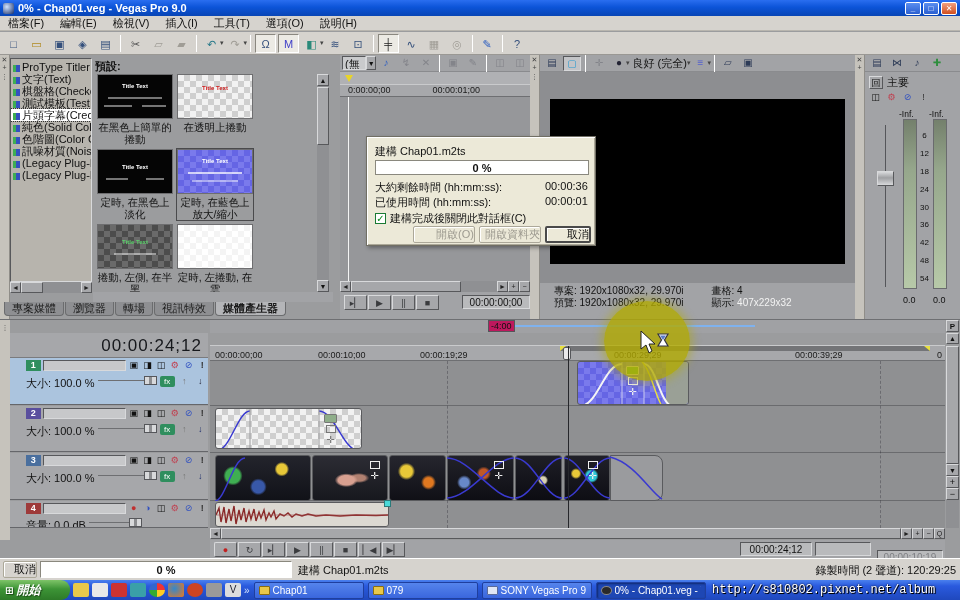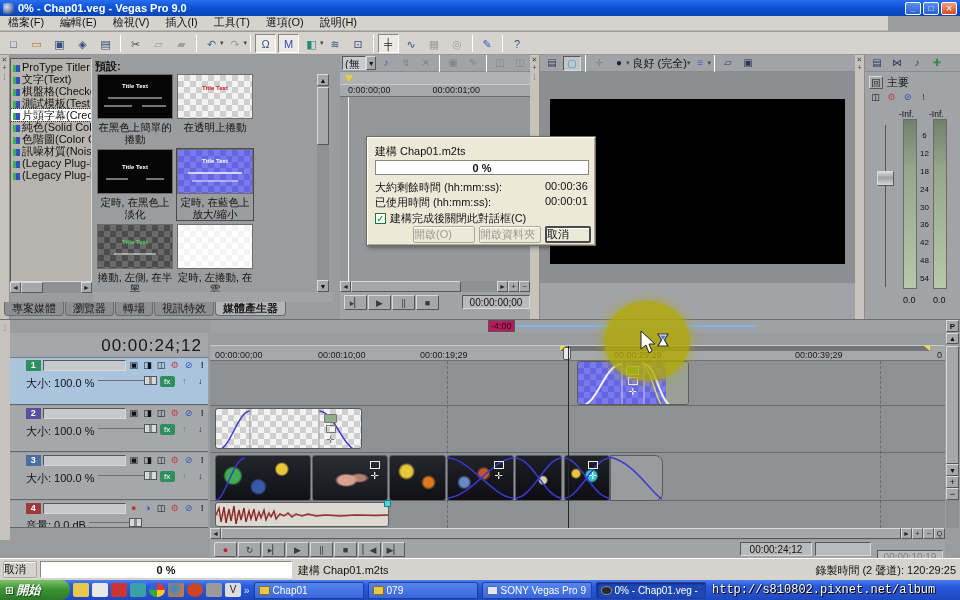--- a/index.html
+++ b/index.html
@@ -6,21 +6,21 @@
 html,body{background:#000}
 #app{position:relative;width:960px;height:600px;overflow:hidden;background:#9b9c9e;
   font-family:"Liberation Sans","DejaVu Sans",sans-serif;font-size:11px;color:#111;cursor:default}
 .ab{position:absolute}
 .nowrap{white-space:nowrap;overflow:hidden}
 
 .titlebar{left:0;top:0;width:960px;height:16px;background:linear-gradient(180deg,#2a6ef0 0%,#0c54d8 45%,#0845b5 100%);color:#fff;display:flex;align-items:center;padding:0 3px;font-weight:bold}
 .appicon{width:11px;height:11px;background:radial-gradient(circle at 35% 35%,#cfe2ff,#1a2e66);border-radius:2px;margin-right:4px}
 .capbtn{width:16px;height:13px;margin-left:2px;background:linear-gradient(#5a8ef0,#2b5fd0);border:1px solid #fff;border-radius:2px;color:#fff;font-size:8px;line-height:11px;text-align:center;font-weight:bold}
 .capbtn.close{background:linear-gradient(#f0a080,#d24e1e)}
-.menubar{left:0;top:16px;width:888px;height:15px;background:#d6d3ce;border-bottom:1px solid #b8b5ae;display:flex;align-items:flex-end}
+.menubar{left:0;top:16px;width:960px;height:15px;background:#d6d3ce;border-bottom:1px solid #b8b5ae;display:flex;align-items:center}
 .menubar span{padding:0 8px}
 .toolbar{left:0;top:32px;width:960px;height:23px;background:#d6d3ce;border-bottom:1px solid #9a9894;display:flex;align-items:center;padding-left:2px}
 .tbtn{width:21px;height:19px;margin:0 1px;text-align:center;line-height:18px;font-size:11px;color:#35507c;border:1px solid transparent}
 .tbtn.press{background:#eceae4;border-color:#8a877f #fff #fff #8a877f}
 .tbtn.dis{color:#a09d96}
 .tsep{width:1px;height:17px;background:#8f8d88;border-right:1px solid #fff;margin:0 3px}
 .dddot{font-size:7px;color:#444;margin-left:-3px}
 
 .vr{border:1px solid;border-color:#d8d9db #57585b #57585b #d8d9db;background:#a6a7aa}
 .vs{border:1px solid;border-color:#57585b #d8d9db #d8d9db #57585b}
@@ -47,21 +47,21 @@
 .mtab.on{background:#b4b5b8;font-weight:bold}
 
 .panel{background:#a2a3a6}
 .ptool{height:17px;display:flex;align-items:center;border-bottom:1px solid #8a8b8e;padding-left:2px}
 .pbtn{min-width:18px;height:15px;line-height:14px;text-align:center;font-size:10px;color:#2d3b57;margin:0 1px}
 .pbtn.press{background:#c3c4c7;border:1px solid;border-color:#57585b #d8d9db #d8d9db #57585b}
 .pbtn.dis{color:#83848a}
 .ruler{background:#a7a8ab;border-top:1px solid #c9cacc;border-bottom:1px solid #6e6f72;font-size:9px;color:#1a1a1a}
 
 .dlg{left:366px;top:136px;width:230px;height:110px;background:#ece9d8;border:1px solid #716f64;box-shadow:inset 1px 1px 0 #fff,inset -1px -1px 0 #aca899,2px 2px 4px rgba(0,0,0,.35);font-size:11px;z-index:40}
-.dbtn{height:17px;background:#ece9d8;border:1px solid #aca899;border-radius:2px;text-align:left;line-height:15px;box-shadow:inset 1px 1px 0 #fff}
+.dbtn{height:17px;background:#ece9d8;border:1px solid #aca899;border-radius:2px;text-align:right;line-height:15px;box-shadow:inset 1px 1px 0 #fff}
 .dbtn.dis{color:#9d9a90}
 .dbtn.def{border:2px solid #4a4a4a;line-height:13px}
 
 .trkhdr{left:10px;width:198px;background:#a6a7aa;border-bottom:1px solid #65666a;overflow:hidden;padding:2px 0 0 2px}
 .trkhdr.sel{background:#abc4de}
 .numbox{display:inline-block;width:17px;height:11px;color:#fff;font-weight:bold;font-size:9px;text-align:center;line-height:11px;vertical-align:top}
 .namef{display:inline-block;width:92px;height:11px;background:#c7c8ca;vertical-align:top}
 .hic{display:inline-block;width:13px;height:11px;font-size:9px;line-height:11px;text-align:center;vertical-align:top}
 .sline{display:inline-block;width:46px;height:1px;background:#6e6f72;vertical-align:6px}
 .shandle{display:inline-block;width:13px;height:9px;background:linear-gradient(90deg,#d8d9db 40%,#8c8d90 40% 60%,#d8d9db 60%);border:1px solid #55565a;vertical-align:2px}
@@ -287,20 +287,24 @@
       <span class="dddot">▾</span>
       <span class="pbtn" style="color:#5560d0">≡</span>
       <span class="dddot">▾</span>
       <span class="tsep" style="background:#7c7d80"></span>
       <span class="pbtn">▱</span>
       <span class="pbtn">▣</span>
     </div>
     <div style="height:211px;background:#8d8e91;position:relative">
       <div class="ab" style="left:10px;top:27px;width:295px;height:165px;background:#000"></div>
     </div>
+    <div style="padding:2px 0 0 14px;font-size:10px;line-height:12px">
+      <div class="nowrap"><span>專案:</span> <span>1920x1080x32, 29.970i</span><span style="display:inline-block;width:28px"></span><span>畫格:</span> <span>4</span></div>
+      <div class="nowrap"><span>預覽:</span> <span>1920x1080x32, 29.970i</span><span style="display:inline-block;width:28px"></span><span>顯示:</span> <span style="color:#f2f2f2">407x229x32</span></div>
+    </div>
   </div>
 
   <div class="ab dock" style="left:855px;top:55px;height:264px">
     <div>✕</div>
     <div>+</div>
   </div>
   <div class="ab panel" style="left:865px;top:55px;width:95px;height:264px">
     <div class="ptool">
       <span class="pbtn">▤</span>
       <span class="pbtn">⋈</span>

